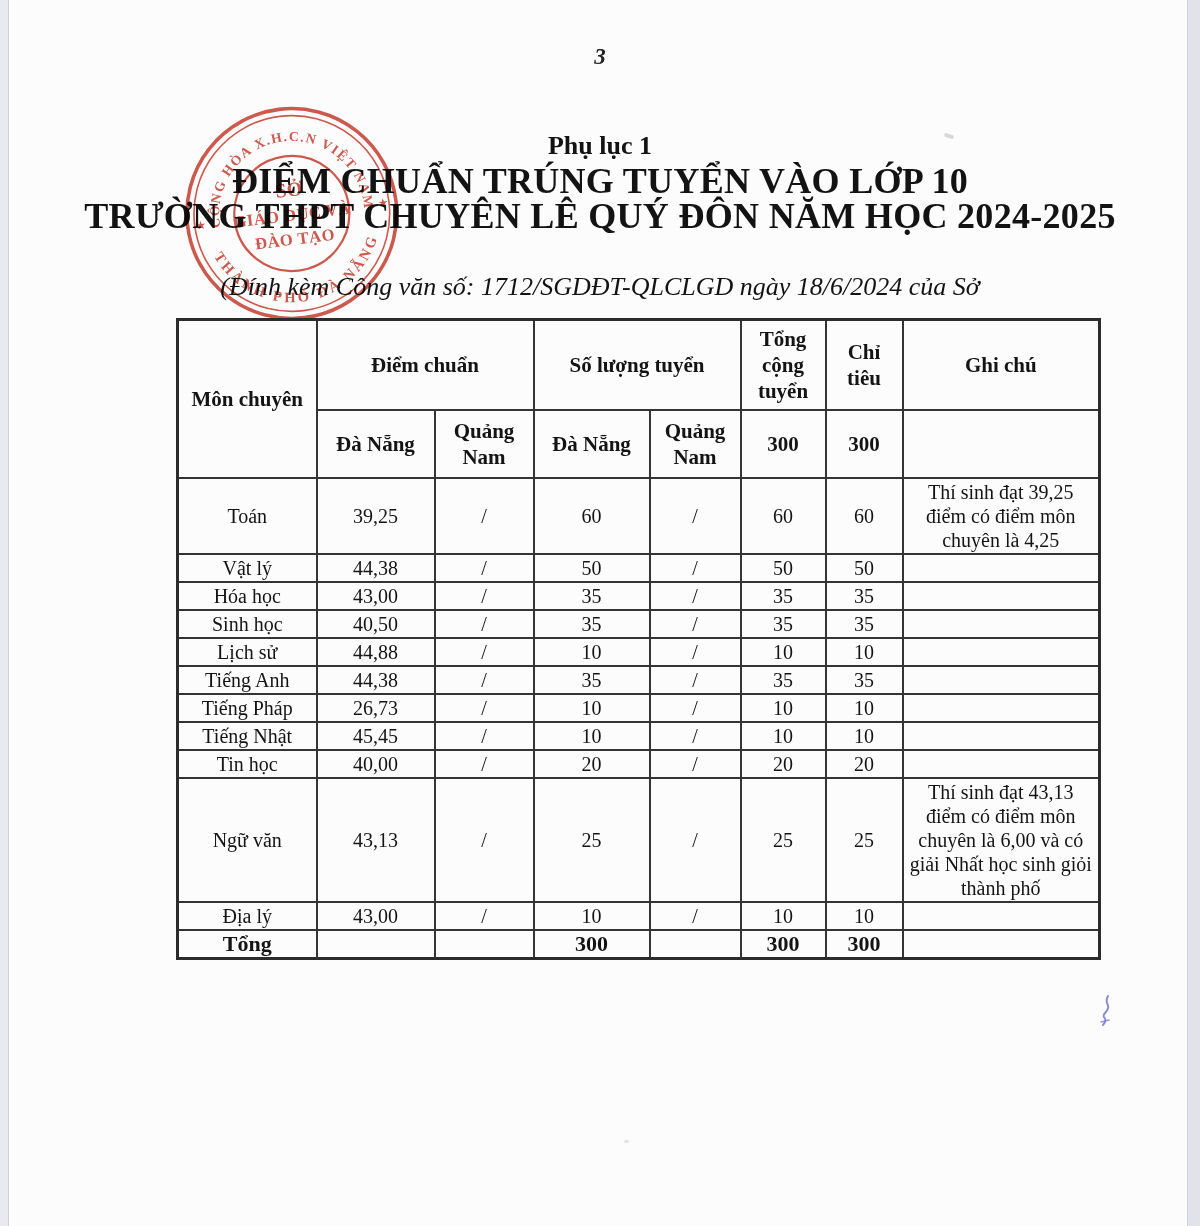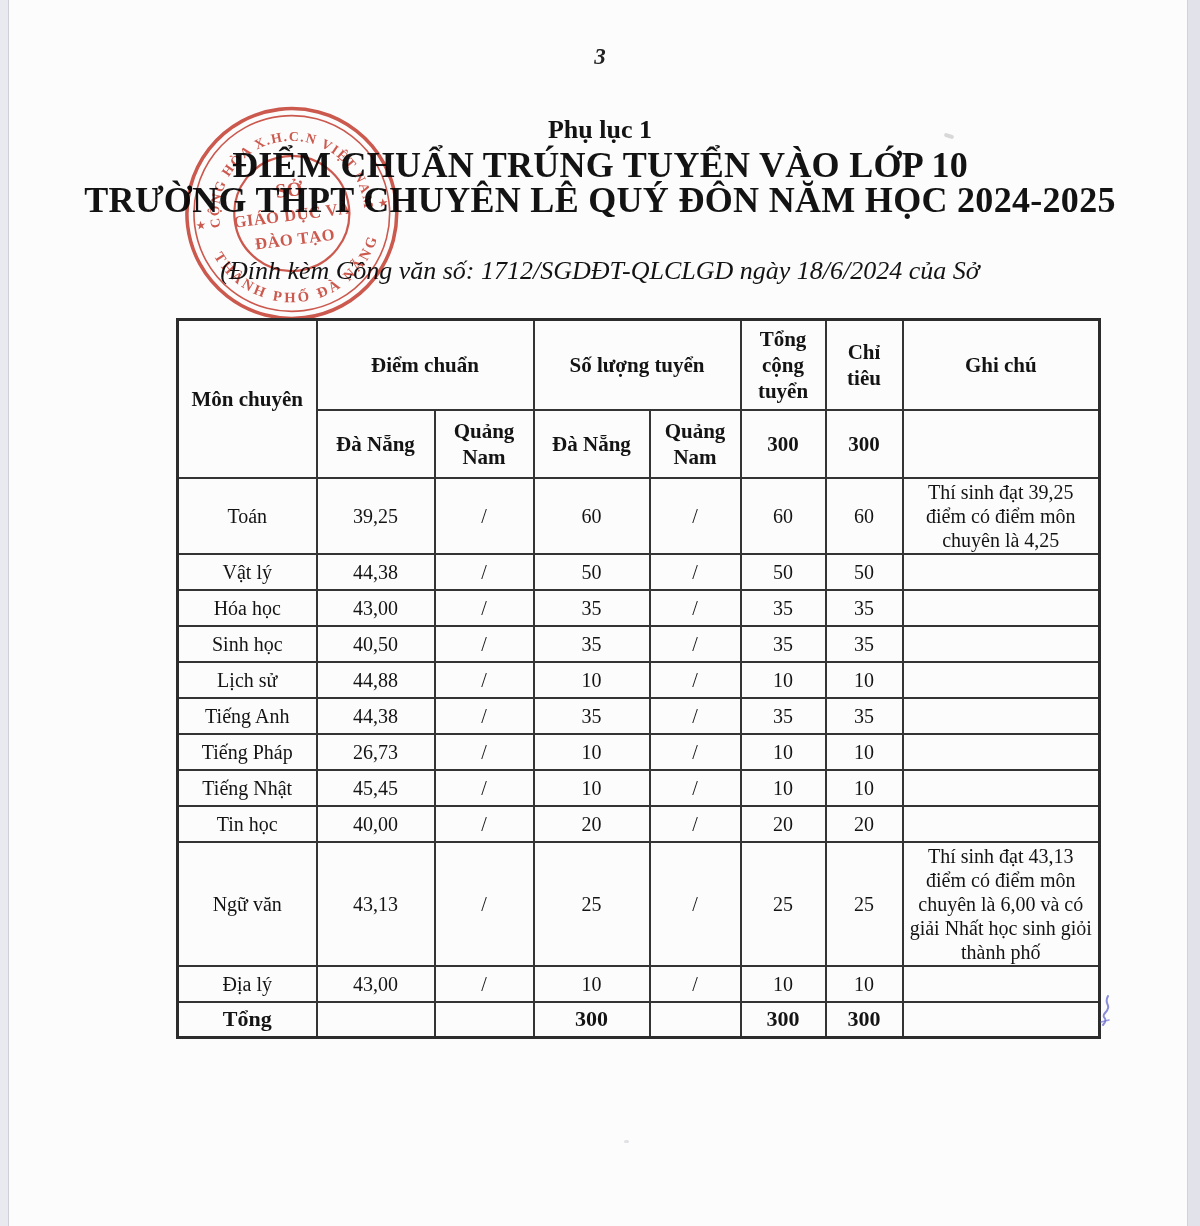--- a/index.html
+++ b/index.html
@@ -15,21 +15,21 @@
   }
   .edge-right {
     position:absolute; right:0; top:0; width:13px; height:100%;
     background:#e2e2ea; border-left:1px solid #d2d2dc;
   }
   .page-number {
     position:absolute; top:44px; left:0; width:100%; text-align:center;
     font-size:23px; font-style:italic; font-weight:700; color:#222;
   }
   .doc-header {
-    position:absolute; top:112px; left:0; width:100%; text-align:center; color:#131313;
+    position:absolute; top:128px; left:0; width:100%; text-align:center; color:#131313;
   }
   .appendix  { font-size:26px; font-weight:700; line-height:36px; }
   .title-line{ font-size:36px; font-weight:700; line-height:35px; letter-spacing:.3px; }
   .subtitle  { font-size:26px; font-style:italic; line-height:34px;margin-top:36px; }
 
   
   .stamp {
     position:absolute; left:176px; top:96px; width:232px; height:238px;
     transform:rotate(-7deg); opacity:.84; mix-blend-mode:multiply;
     pointer-events:none;
@@ -51,21 +51,21 @@
   .doc-table th, .doc-table td {
     border:2px solid #343434; text-align:center; vertical-align:middle;
     font-size:20px; line-height:24px; padding:1px 4px;
     overflow:hidden;
   }
   .doc-table th { font-weight:700; font-size:21px; line-height:26px; }
   .hrow1 th { height:90px; }
   .hrow2 th { height:68px; }
   .th-quota { padding:0 10px;margin-left:38px; }
   .td-subject { text-align:left; padding-left:8px; }
-  .doc-table tbody tr { height:36px; }
+  .doc-table tbody tr { height:28px; }
   .td-note { font-size:20px; line-height:26px; padding:4px 5px; }
   .foot-row { height:38px; }
   .foot-row td { font-weight:700; font-size:22px; }
   .foot-label { font-size:23px; }
 
   
   .pen-mark { position:absolute; left:1093px; top:993px; width:28px; height:36px; }
   .noise-1 {
     position:absolute; left:944px; top:134px; width:10px; height:4px;
     background:#d8d8d8; border-radius:2px; transform:rotate(18deg);

